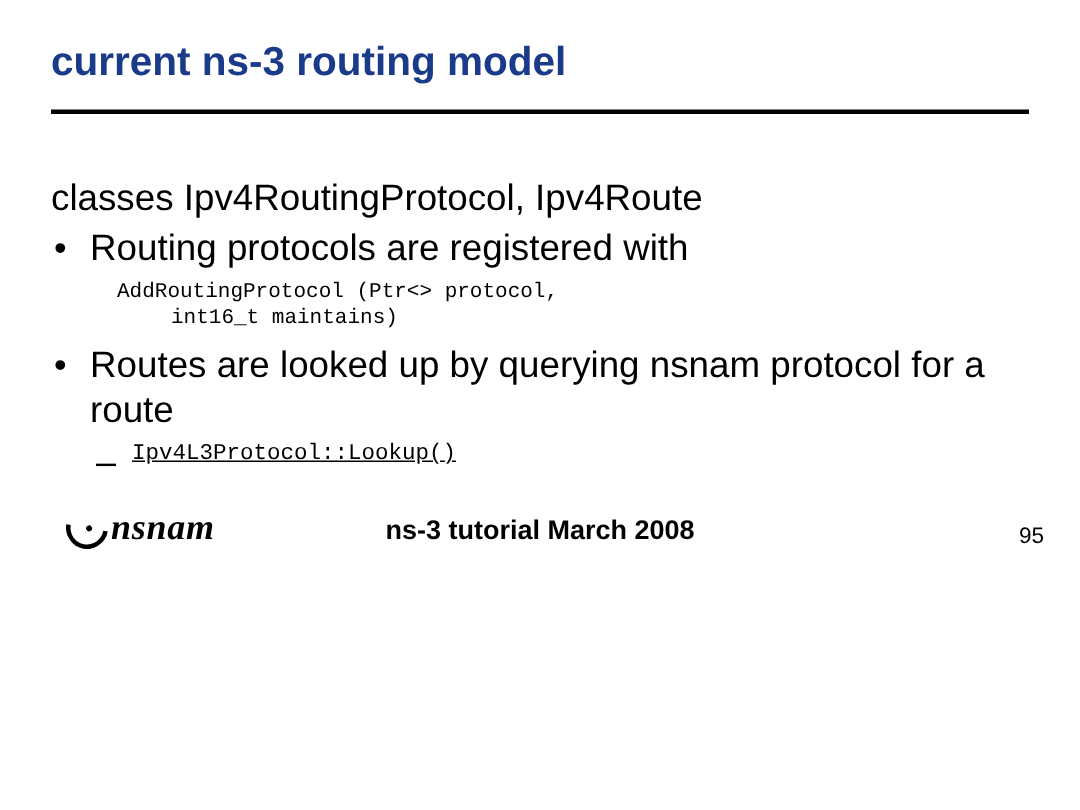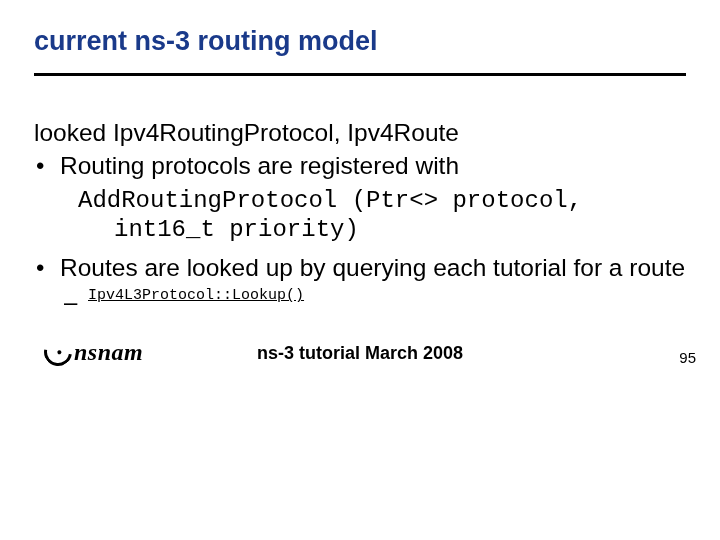--- a/index.html
+++ b/index.html
@@ -34,21 +34,21 @@
   }
   .bullets > li::before {
     content: "•";
     position: absolute;
     left: 2px; top: 0;
     font-size: 24px;
     line-height: 1.25;
   }
   .code-block {
     font-family: "Courier New", Courier, monospace;
-    font-size: 24px;
+    font-size: 14px;
     padding-left: 44px;
     line-height: 1.2;
     margin: 6px 0 8px 0;
   }
   .sub {
     position: relative;
     padding-left: 54px;
     font-family: "Courier New", Courier, monospace;
     font-size: 15px;
     margin-top: 4px;
@@ -113,30 +113,30 @@
 </style>
 </head>
 <body>
 
 <div class="slide">
 
   <div class="title">current ns-3 routing model</div>
   <hr class="rule">
 
   <div class="content">
-    <div class="p-classes">looked Ipv4RoutingProtocol, Ipv4Route</div>
+    <div class="p-classes">classes Ipv4RoutingProtocol, Ipv4Route</div>
     <ul class="bullets">
       <li>Routing protocols are registered with</li>
     </ul>
     <div class="code-block">
       <div>AddRoutingProtocol (Ptr&lt;&gt; protocol,</div>
-      <div style="padding-left:36px">int16_t priority)</div>
+      <div style="padding-left:36px">int16_t maintains)</div>
     </div>
     <ul class="bullets">
-      <li>Routes are looked up by querying each tutorial for a route</li>
+      <li>Routes are looked up by querying nsnam protocol for a route</li>
     </ul>
     <div class="sub">Ipv4L3Protocol::Lookup()</div>
   </div>
 
   <div class="footer-center">ns-3 tutorial March 2008</div>
 
   <div class="footer">
     <div class="logo">
       <div class="logo-arc"></div>
       <div class="logo-text">nsnam</div>

